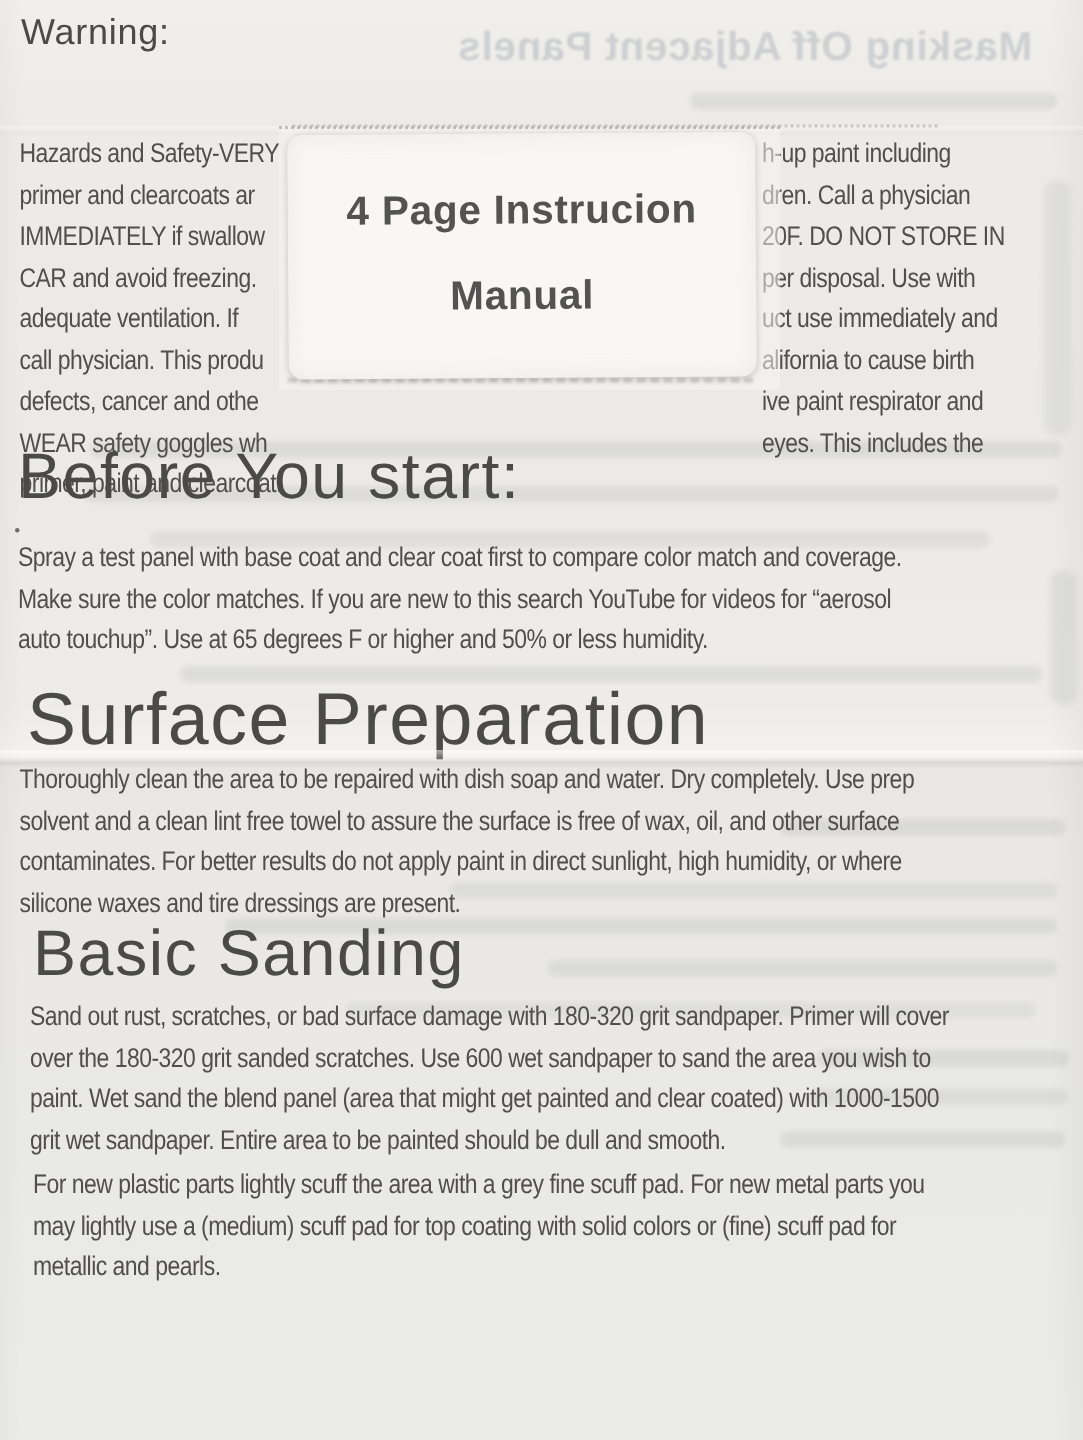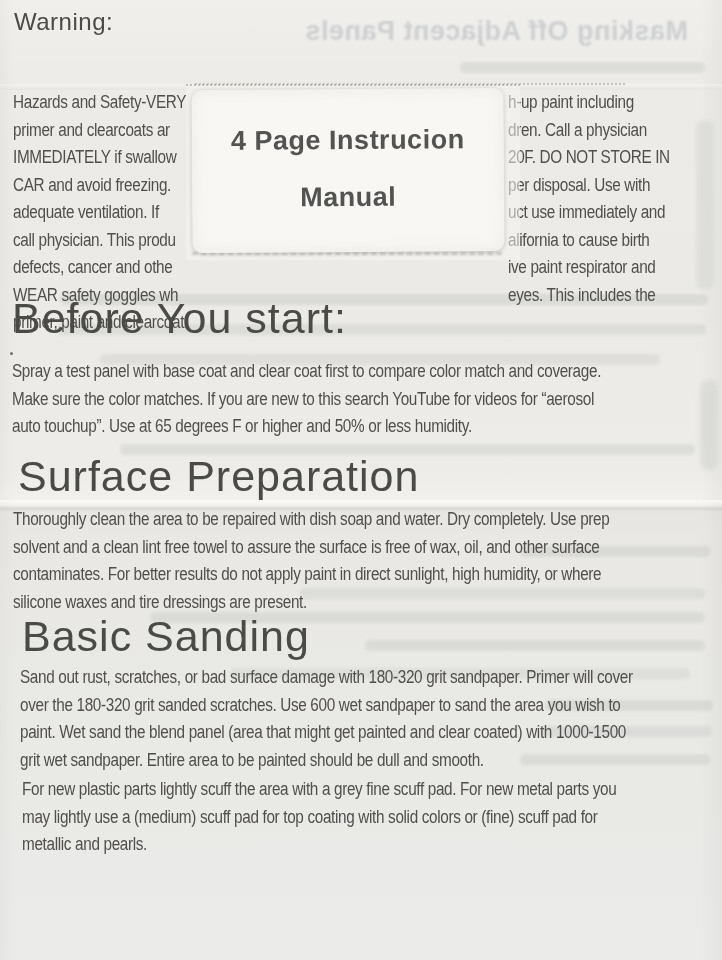--- a/index.html
+++ b/index.html
@@ -28,21 +28,21 @@
     font-size:27px;font-weight:600;color:#c2c5c8;
     transform:scaleX(-1);transform-origin:center;
     filter:blur(0.8px);opacity:0.75;letter-spacing:0.5px;white-space:nowrap;
   }
   .heading{
     position:absolute;color:#4a4a47;z-index:2;white-space:nowrap;
     font-weight:400;letter-spacing:0.5px;
   }
   #warning-heading{left:14px;top:8px;font-size:24px;}
   #before-heading{left:12px;top:294px;font-size:43px;letter-spacing:1px;}
-  #surface-heading{left:18px;top:452px;font-size:43px;letter-spacing:1px;}
+  #surface-heading{left:18px;top:452px;font-size:49px;letter-spacing:1px;}
   #sanding-heading{left:22px;top:612px;font-size:43px;letter-spacing:1px;}
   .para{
     position:absolute;z-index:2;color:#514f4c;
     font-size:18px;line-height:27.5px;letter-spacing:-0.4px;
     transform:scaleX(0.85);transform-origin:0 0;white-space:nowrap;
   }
   #warning-left{left:13px;top:89px;}
   #warning-right{left:508px;top:89px;}
   #before-para{left:12px;top:358px;}
   #surface-para{left:13px;top:506px;}

